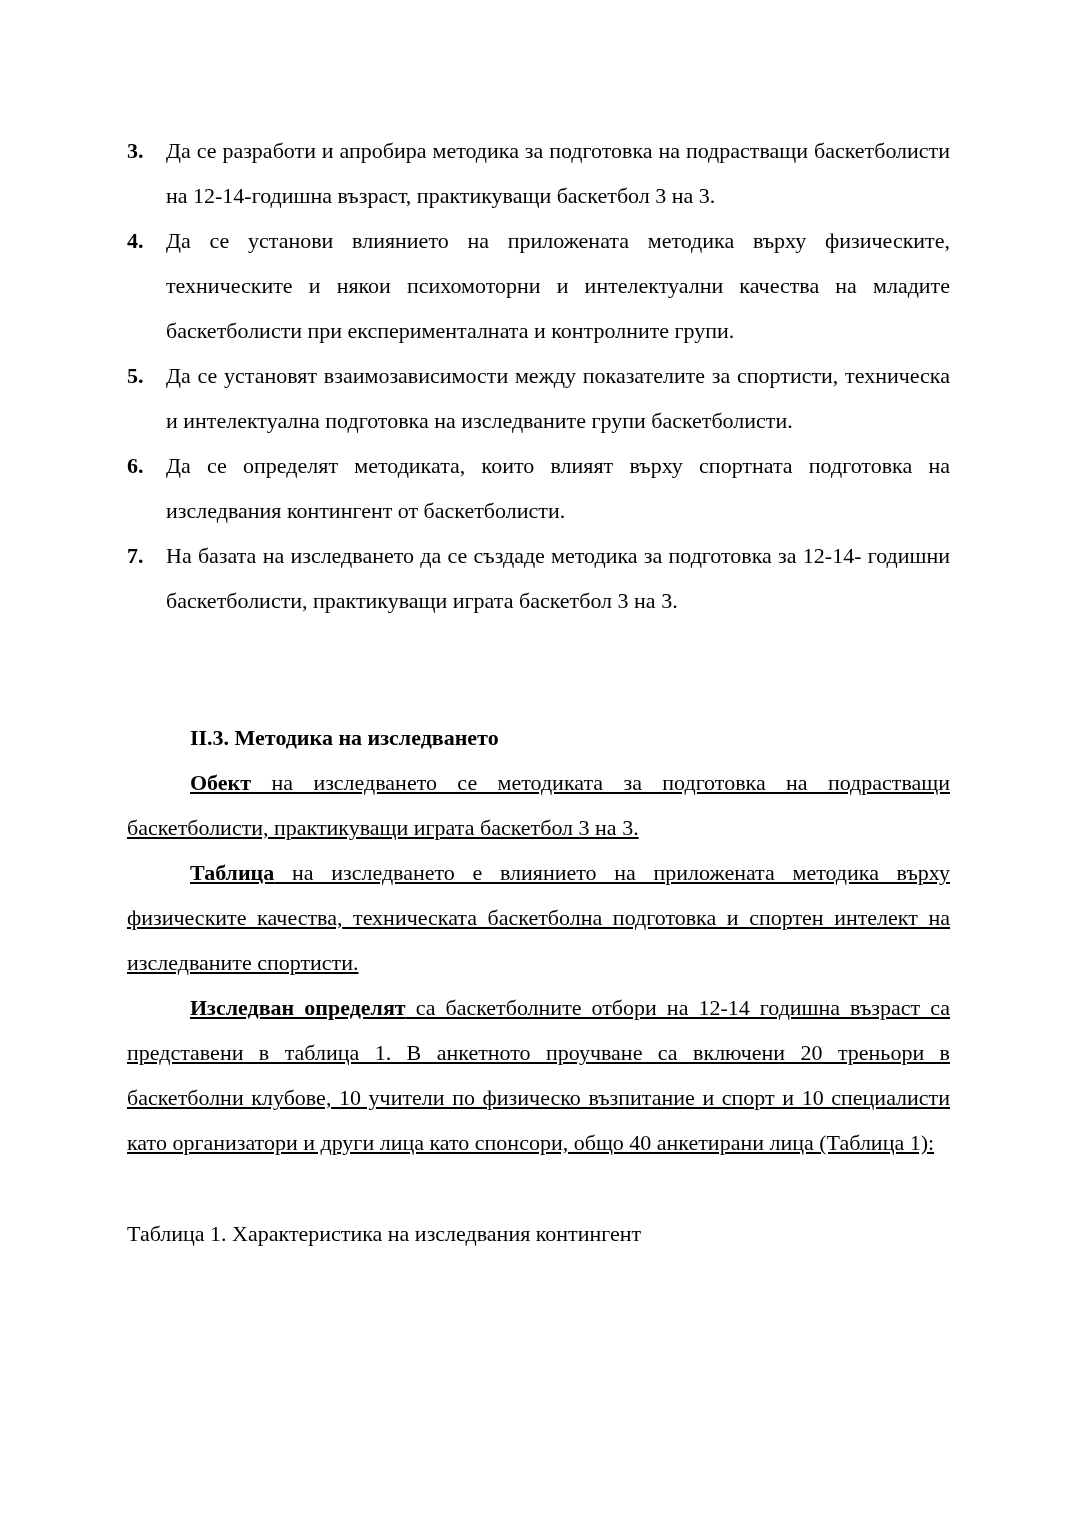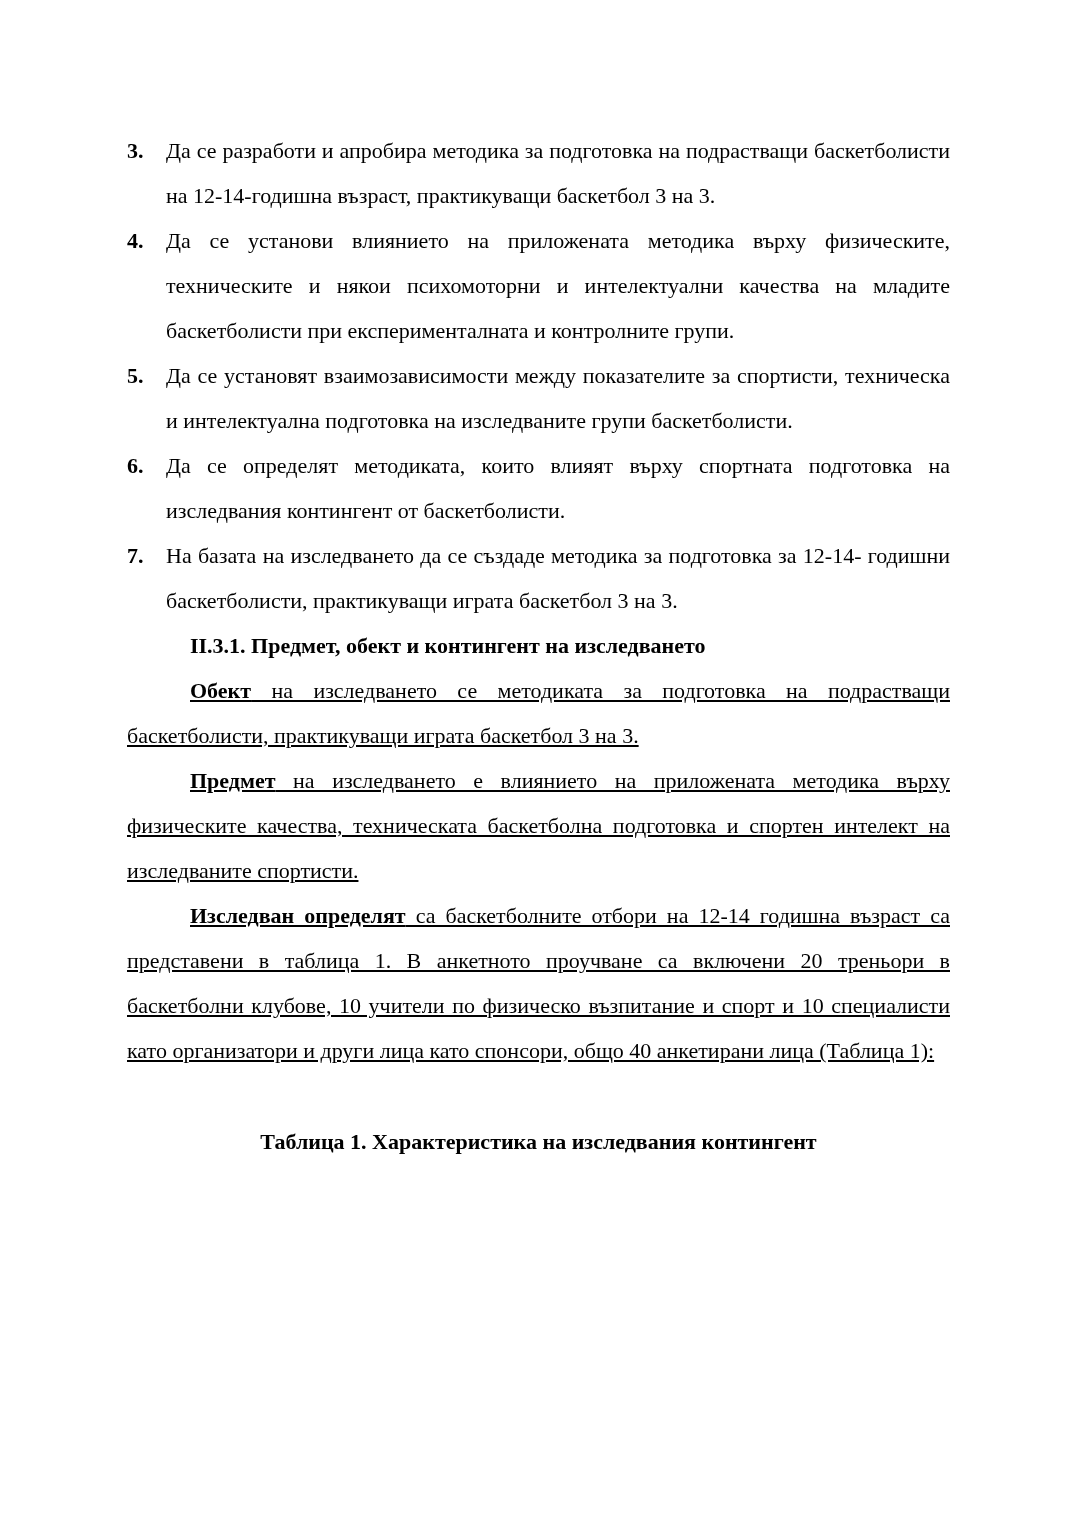--- a/index.html
+++ b/index.html
@@ -54,22 +54,21 @@
     text-indent: 63px;
     text-align: justify;
     text-decoration: underline;
   }
   .lead {
     font-weight: bold;
   }
   .table-caption {
     margin: 0;
     margin-top: 46px;
-    font-weight: bold;
-    text-align: center;
+    font-weight: normal;
   }
 </style>
 </head>
 <body>
 
 <div class="page">
 
   <div class="numbered-list">
 
     <div class="list-item">
@@ -92,24 +91,24 @@
       <span>Да се определят методиката, които влияят върху спортната подготовка на изследвания контингент от баскетболисти.</span>
     </div>
 
     <div class="list-item">
       <span class="list-num">7.</span>
       <span>На базата на изследването да се създаде методика за подготовка за 12-14- годишни баскетболисти, практикуващи играта баскетбол 3 на 3.</span>
     </div>
 
   </div>
 
+  <h2 class="section-heading">II.3. Методика на изследването</h2>
 
-  <h3 class="subsection-heading">II.3.1. Предмет, обект и контингент на изследването</h3>
 
   <p class="para"><span class="lead">Обект</span><span> на изследването се методиката за подготовка на подрастващи баскетболисти, практикуващи играта баскетбол 3 на 3.</span></p>
 
-  <p class="para"><span class="lead">Предмет</span><span> на изследването е влиянието на приложената методика върху физическите качества, техническата баскетболна подготовка и спортен интелект на изследваните спортисти.</span></p>
+  <p class="para"><span class="lead">Таблица</span><span> на изследването е влиянието на приложената методика върху физическите качества, техническата баскетболна подготовка и спортен интелект на изследваните спортисти.</span></p>
 
   <p class="para"><span class="lead">Изследван определят</span><span> са баскетболните отбори  на 12-14 годишна възраст са представени в таблица 1. В анкетното проучване са включени 20 треньори в баскетболни клубове, 10 учители по физическо възпитание и спорт и 10 специалисти като организатори и други лица като спонсори, общо 40 анкетирани лица (Таблица 1):</span></p>
 
   <p class="table-caption">Таблица 1. Характеристика на изследвания контингент</p>
 
 </div>
 
 </body></html>

